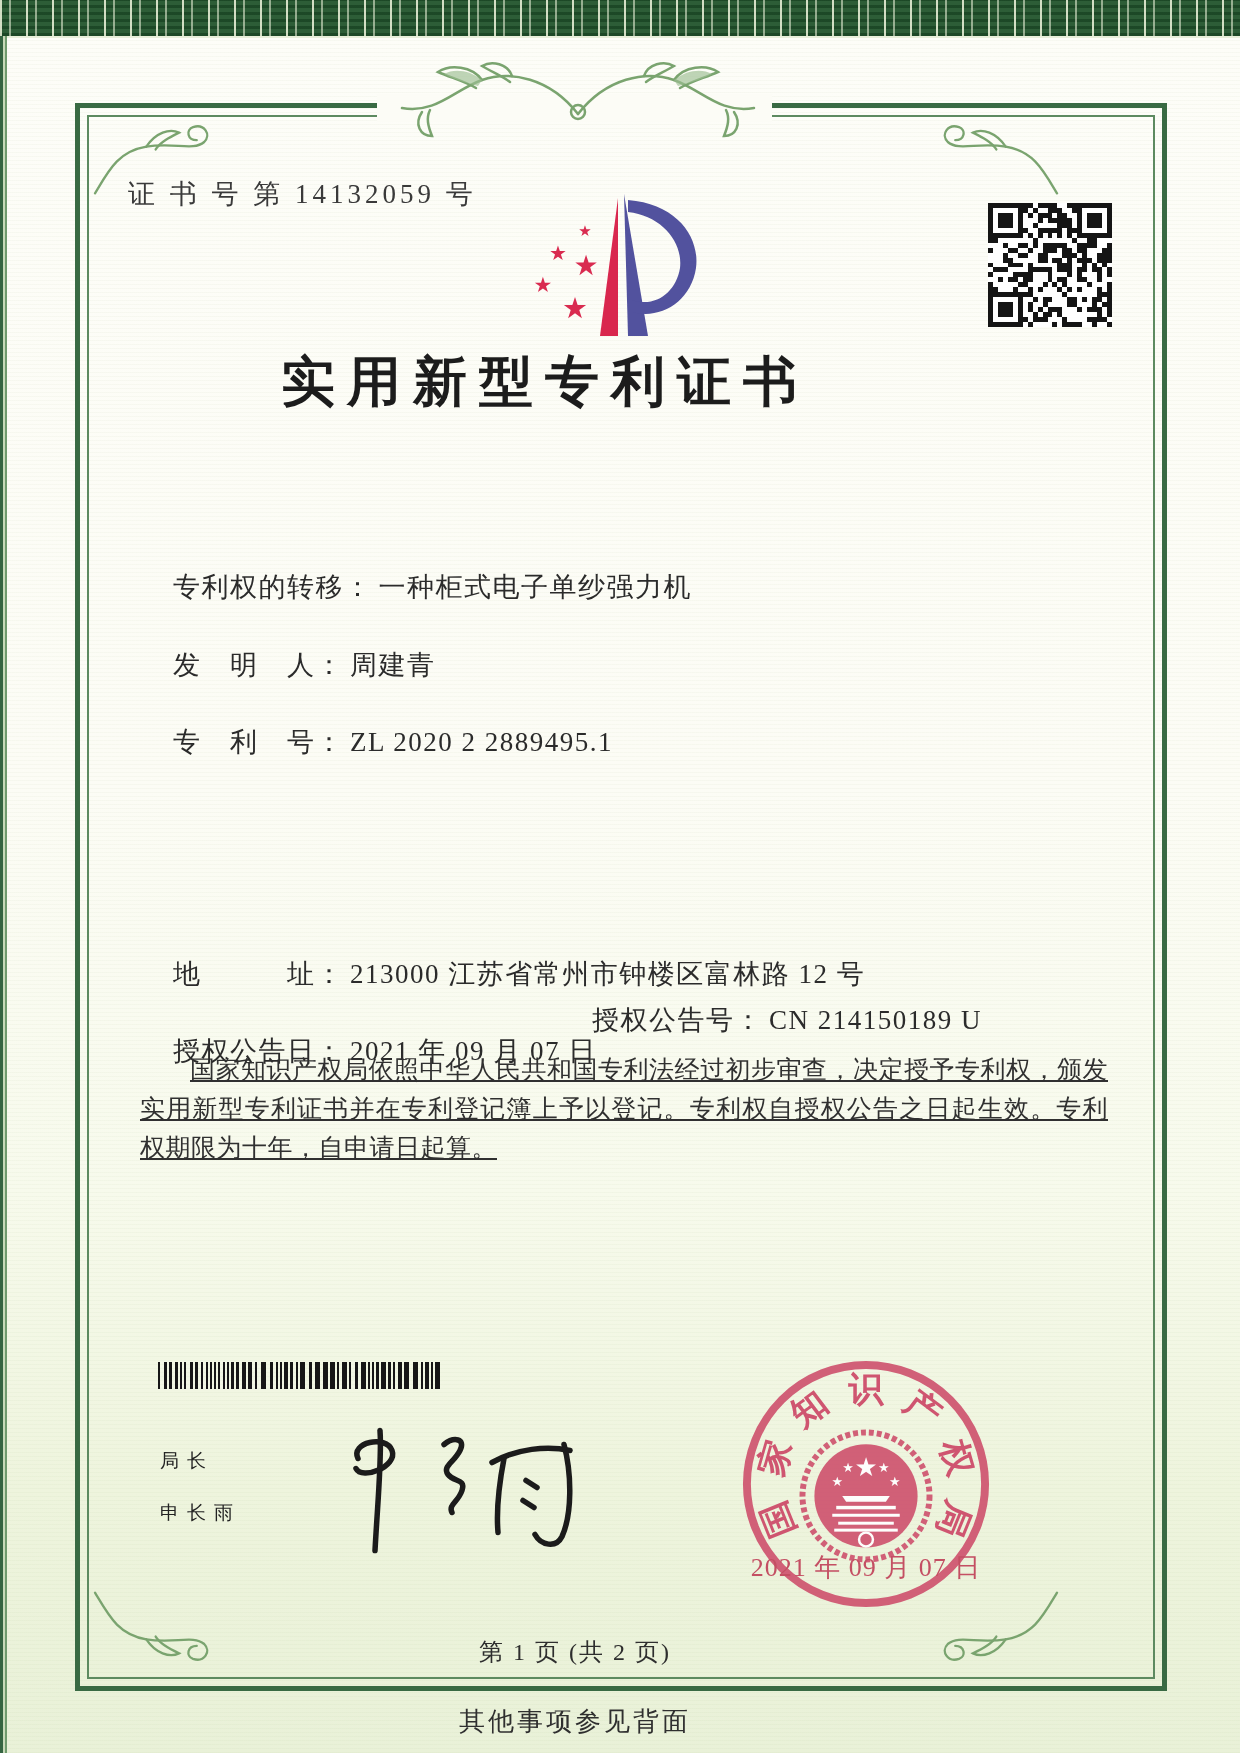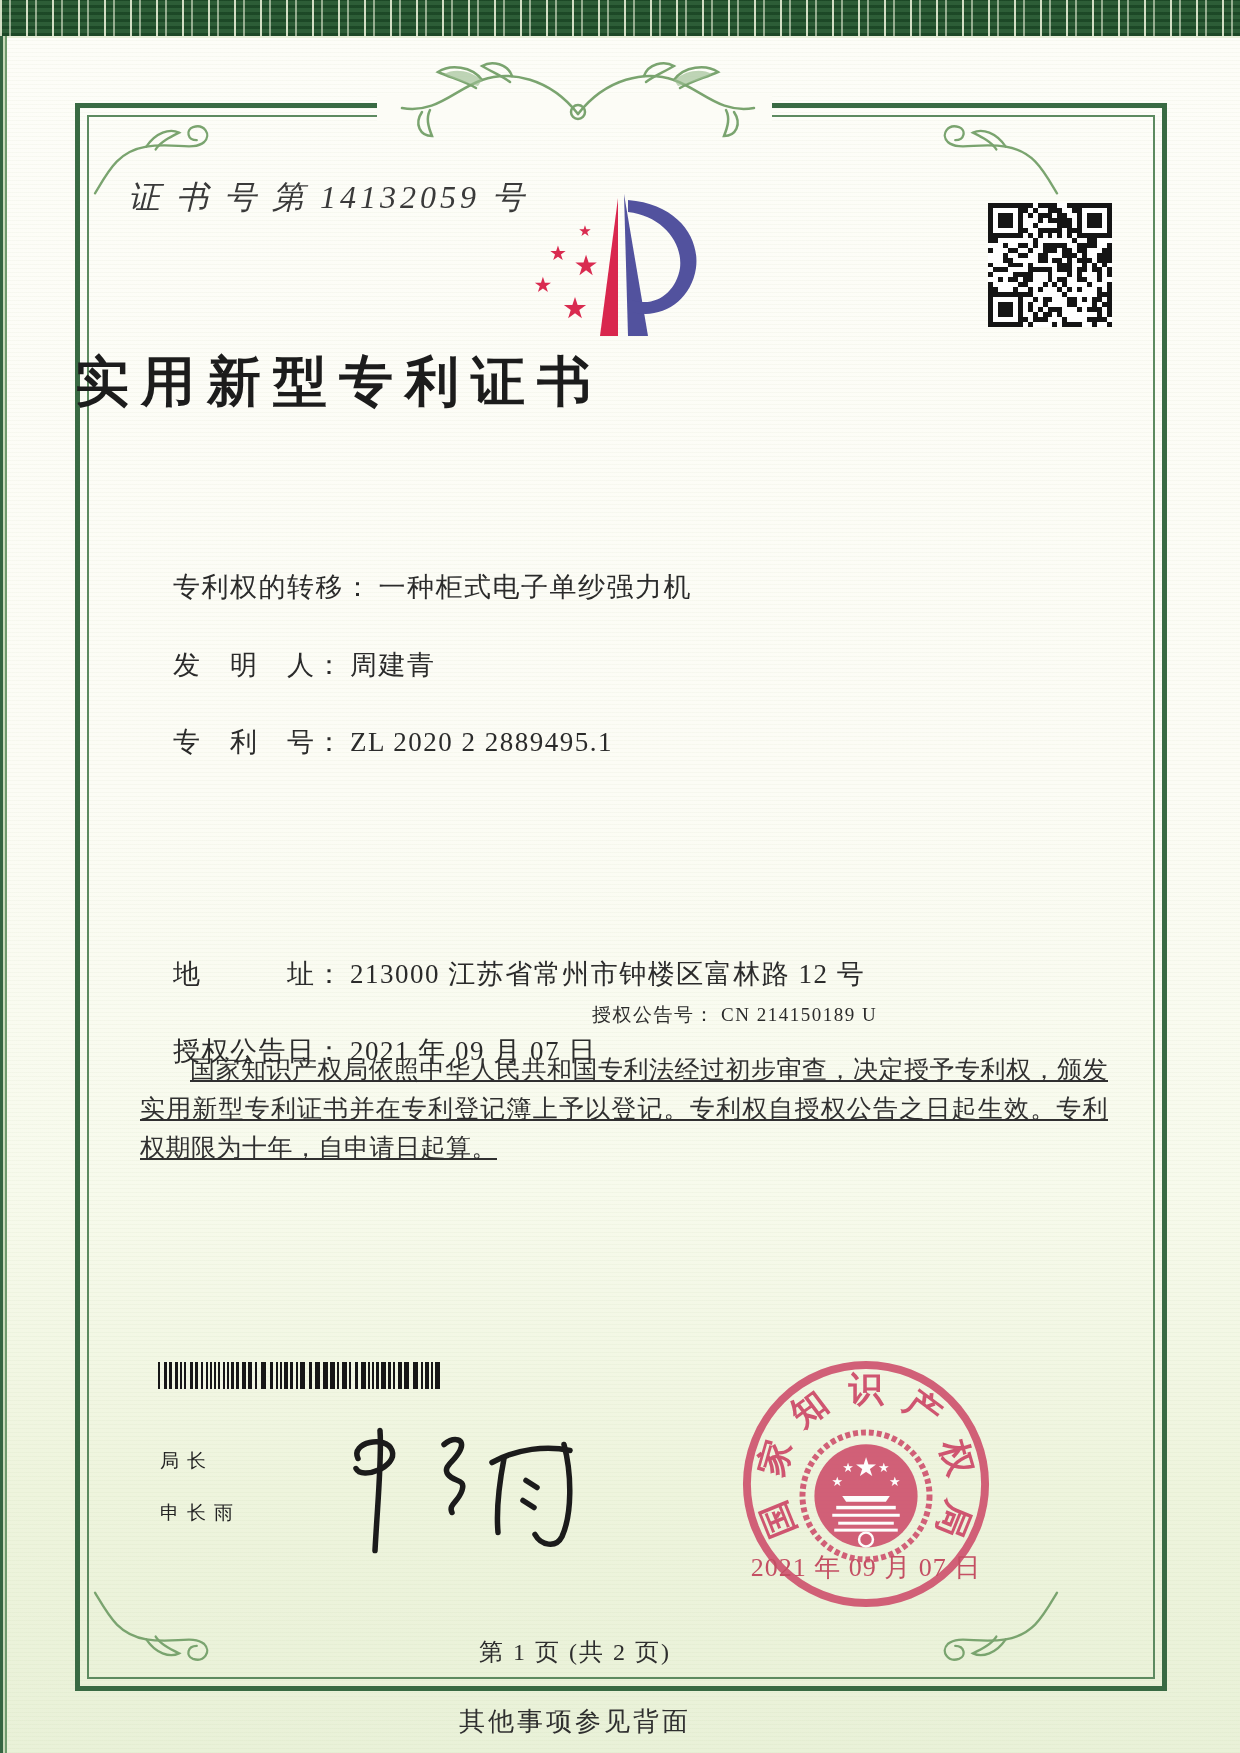--- a/index.html
+++ b/index.html
@@ -21,26 +21,26 @@
   }
   .left-strip{left:0;top:36px;width:7px;height:1717px;
     background:linear-gradient(90deg,#356441 0 3px,#c7d9b8 3px 5px,#6f9a6d 5px 7px);}
   
   .frame{left:75px;top:103px;width:1082px;height:1578px;border:5px solid #396a43;}
   .frame-inner{position:absolute;left:7px;top:7px;right:7px;bottom:7px;border:2px solid #5d8a60;}
   .garland-cover{left:377px;top:94px;width:395px;height:28px;background:#fcfcf6;}
   .flourish{stroke:#7aa46f;fill:none;stroke-width:2.5;stroke-linecap:round;}
   .leaf{fill:#9cbf92;opacity:.65;stroke:none;}
   
-  .cert-no{left:128px;top:176px;font-size:32px;letter-spacing:4px;color:#3a3a3a;font-style:italic;}
-  .title{left:75px;top:346px;width:940px;font-size:54px;font-weight:700;letter-spacing:12px;color:#1c1c1c;}
+  .cert-no{left:128px;top:176px;font-size:27px;letter-spacing:4px;color:#3a3a3a;}
+  .title{left:75px;top:346px;width:940px;text-align:center;font-size:54px;font-weight:700;letter-spacing:12px;color:#1c1c1c;}
   
   .field{left:140px;font-size:27px;letter-spacing:1.5px;color:#2b2b2b;white-space:pre-wrap;}
   .fvalue{margin-left:6px;}
-  .grant-no{left:592px;font-size:19px;letter-spacing:1.5px;color:#2b2b2b;text-align:right;}
+  .grant-no{left:592px;font-size:27px;letter-spacing:1.5px;color:#2b2b2b;text-align:right;}
   
   .paras{left:140px;top:1050px;width:968px;font-size:25px;line-height:39px;letter-spacing:.5px;text-align:justify;color:#303030;}
   .paras p{margin:0;text-indent:2em;text-decoration:underline;}
   
   .barcode{left:158px;top:1362px;width:292px;height:27px;display:flex;align-items:stretch;overflow:hidden;}
   .barcode i{display:block;height:100%;background:#161616;flex:0 0 auto;}
   
   .commissioner{left:160px;font-size:19px;letter-spacing:8px;color:#222;font-family:"Liberation Sans","DejaVu Sans",sans-serif;}
   .signature{left:342px;top:1420px;}
   .sig-path{stroke:#1b1b1b;stroke-width:5.5;fill:none;stroke-linecap:round;stroke-linejoin:round;}

